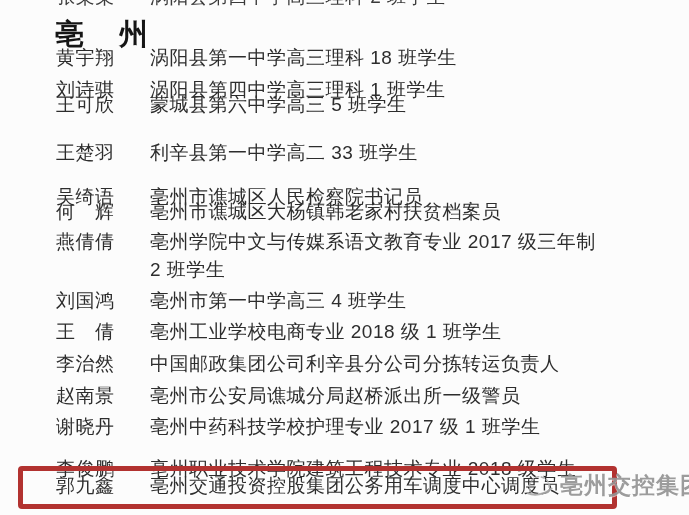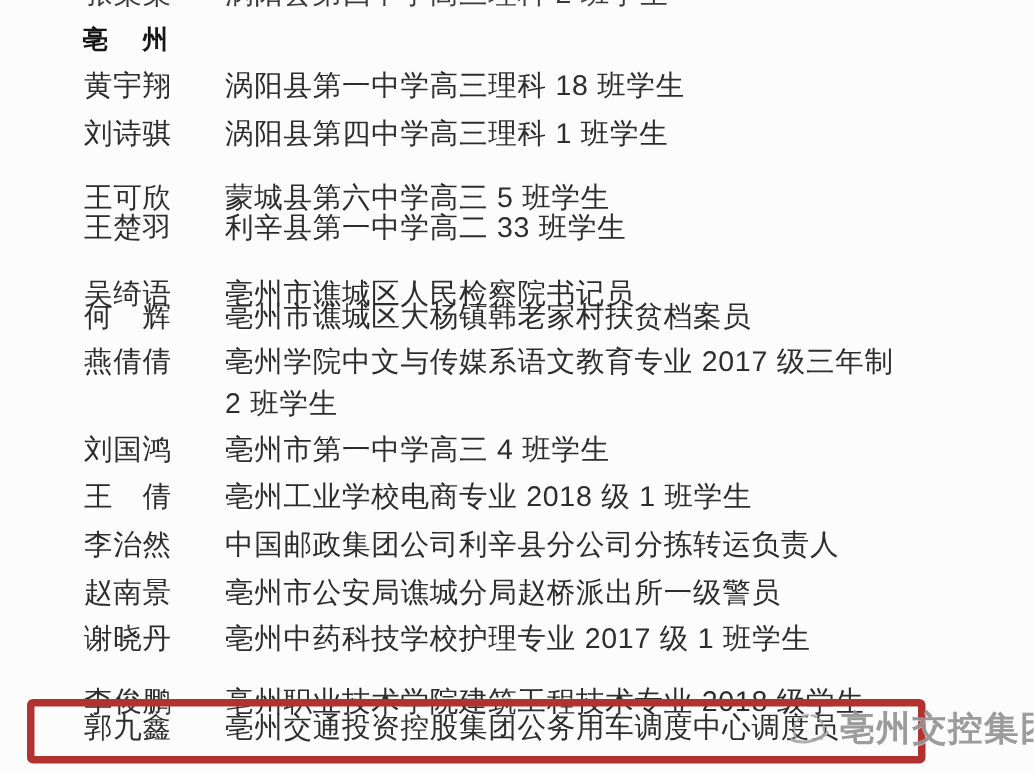--- a/index.html
+++ b/index.html
@@ -18,26 +18,26 @@
     font-size: 19px; color: #2d2d2d; letter-spacing: 0.5px;
     white-space: nowrap; line-height: 22px;
   }
   .row .name  { position: absolute; left: 56px;  top: 0; }
   .row .desc  { position: absolute; left: 150px; top: 0; }
   .row .desc2 { top: 28px; }
   .clipped { top: -14px; color: #3a3a3a; }
 
   .header {
     position: absolute; left: 55px; top: 15px;
-    font-size: 17px; font-weight: 700; color: #151515;
+    font-size: 29px; font-weight: 700; color: #151515;
     letter-spacing: 3px; white-space: nowrap;
   }
 
   .entry-list { position: absolute; inset: 0; }
-  .r0  { top: 47px; }  .r1  { top: 79px; }  .r2  { top: 122px; }
+  .r0  { top: 47px; }  .r1  { top: 79px; }  .r2  { top: 94px; }
   .r3  { top: 142px; } .r4  { top: 186px; } .r5  { top: 201px; }
   .r6  { top: 231px; } .r7  { top: 290px; } .r8  { top: 321px; }
   .r9  { top: 353px; } .r10 { top: 385px; padding-left: 41px; } .r11 { top: 416px; }
   .r12 { top: 458px; } .r13 { top: 475px; }
 
   .hl-box {
     position: absolute; left: 18px; top: 466px;
     width: 599px; height: 43px; box-sizing: border-box;
     border: 5px solid #b23230; border-radius: 4px;
     z-index: 3;

